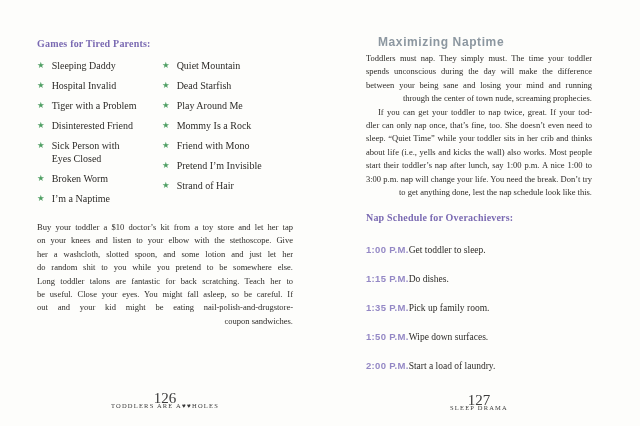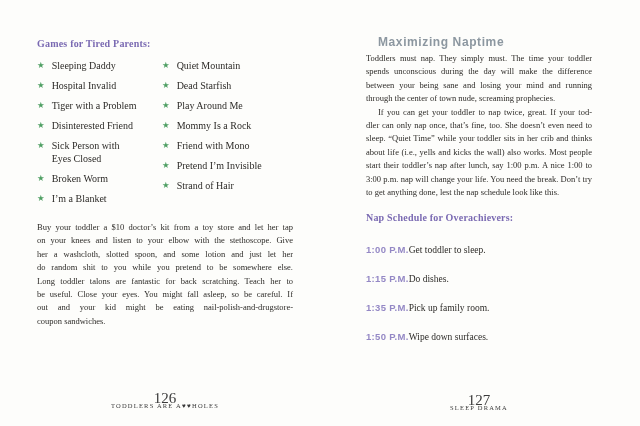--- a/index.html
+++ b/index.html
@@ -32,21 +32,21 @@
   .games-col1 { width:125px; }
   .games-col2 { width:131px; }
   .game-item  { display:flex; align-items:flex-start; margin-bottom:7px; }
   .game-star  { color:#4f9f63; font-size:8.5px; line-height:13px; margin-right:7px; flex:0 0 auto; }
   .game-label { font-size:10px; line-height:13px; color:#2d2b28; white-space:pre-line; }
 
   
   .para { position:absolute; left:0; right:0; }
   .bline { font-size:8.5px; line-height:13.4px; height:13.4px; }
   .jline { text-align:justify; text-align-last:justify; }
-  .lline { text-align:left; }
+  .lline { text-align:right; }
   .indent { text-indent:12px; }
 
   
   .schedule { position:absolute; top:243px; left:0; }
   .sched-row { display:flex; align-items:baseline; margin-bottom:15px; line-height:13px; }
   .sched-time {
     font-family:"Liberation Sans", sans-serif;
     font-weight:700; font-size:9.5px; letter-spacing:0.3px;
     color:#9488c5; flex:0 0 auto;
   }
@@ -87,21 +87,21 @@
         <span class="game-star">★</span>
         <span class="game-label">Sick Person with
 Eyes Closed</span>
       </div>
       <div class="game-item">
         <span class="game-star">★</span>
         <span class="game-label">Broken Worm</span>
       </div>
       <div class="game-item">
         <span class="game-star">★</span>
-        <span class="game-label">I’m a Blanket</span>
+        <span class="game-label">I’m a Naptime</span>
       </div>
     </div>
     <div class="games-col2">
       <div class="game-item">
         <span class="game-star">★</span>
         <span class="game-label">Quiet Mountain</span>
       </div>
       <div class="game-item">
         <span class="game-star">★</span>
         <span class="game-label">Dead Starfish</span>
@@ -177,17 +177,21 @@
       <span class="sched-task">Do dishes.</span>
     </div>
     <div class="sched-row">
       <span class="sched-time">1:35 P.M.</span>
       <span class="sched-task">Pick up family room.</span>
     </div>
     <div class="sched-row">
       <span class="sched-time">1:50 P.M.</span>
       <span class="sched-task">Wipe down surfaces.</span>
     </div>
+    <div class="sched-row">
+      <span class="sched-time">2:00 P.M.</span>
+      <span class="sched-task">Start a load of laundry.</span>
+    </div>
   </div>
 
   <div class="page-num" style="top:392px">127</div>
   <div class="running-ttl" style="top:404px">SLEEP DRAMA</div>
 </div>
 
 </body></html>

